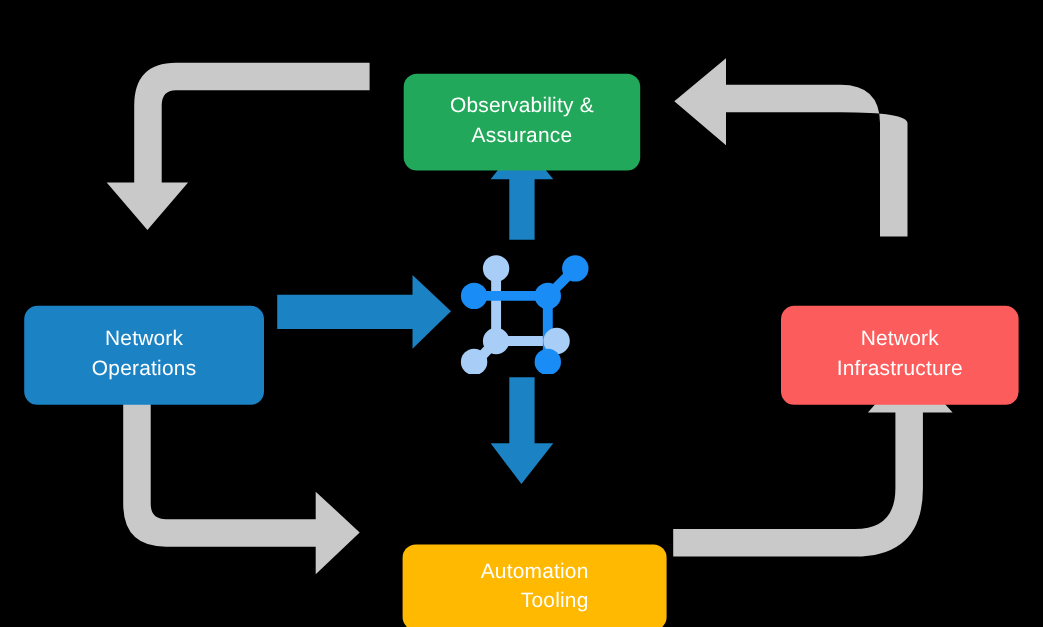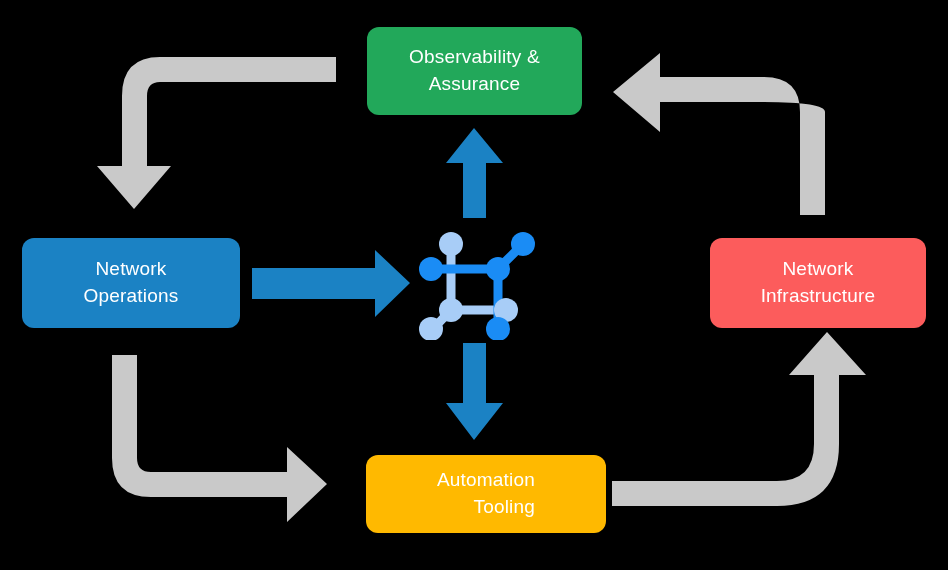--- a/index.html
+++ b/index.html
@@ -25,20 +25,21 @@
     justify-content: center;
     text-align: center;
     color: #ffffff;
     font-size: 19px;
     line-height: 1.42;
     font-weight: 400;
     letter-spacing: 0.2px;
     white-space: pre-line;
     box-sizing: border-box;
     padding: 6px 10px;
+    margin-top: 40px;
   }
   #box-observability {
     left: 367px; top: 27px; width: 215px; height: 88px;
   }
   #box-operations {
     left: 22px; top: 238px; width: 218px; height: 90px;
   }
   #box-infrastructure {
     left: 710px; top: 238px; width: 216px; height: 90px;
   }

